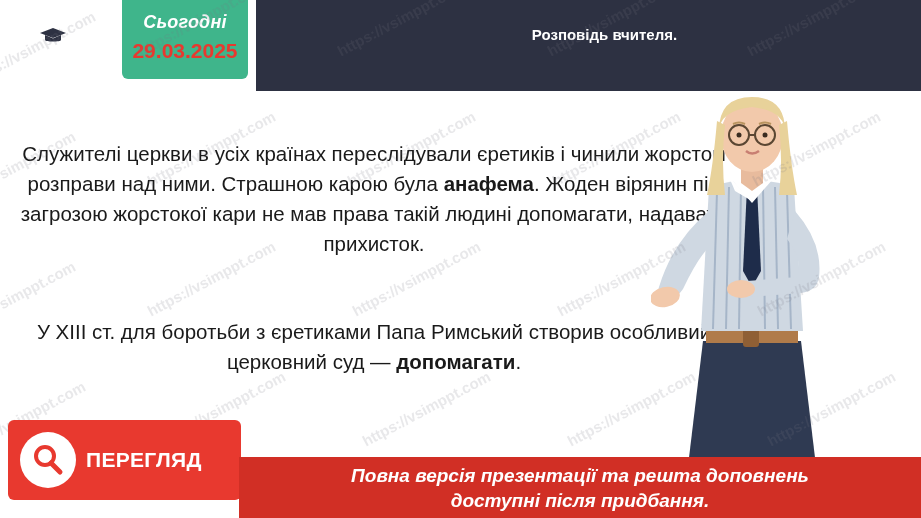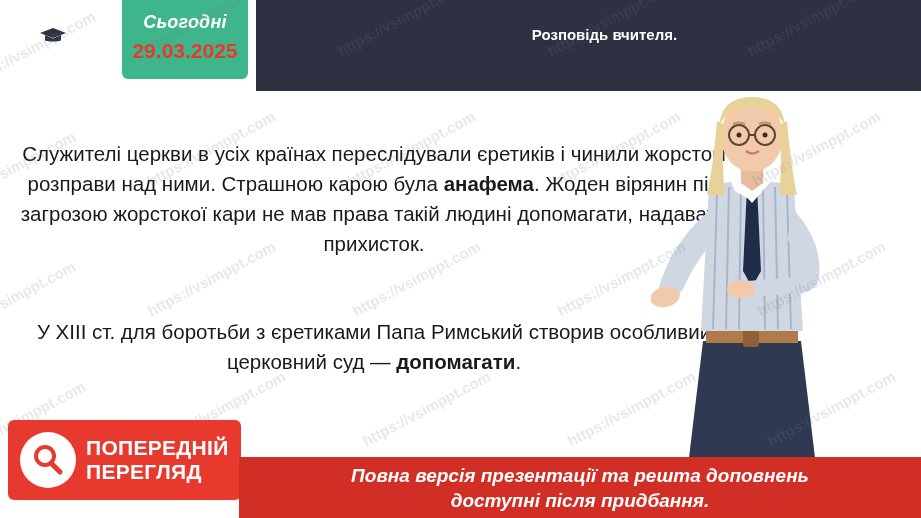--- a/index.html
+++ b/index.html
@@ -351,21 +351,20 @@
   </div>
 
   <div class="preview">
     <div class="preview-circle">
       <svg width="34" height="34" viewBox="0 0 34 34">
         <circle cx="14" cy="13" r="9" fill="none" stroke="#e8392f" stroke-width="4"></circle>
         <line x1="20" y1="20" x2="29" y2="29" stroke="#e8392f" stroke-width="5" stroke-linecap="round"></line>
       </svg>
     </div>
     <div class="preview-text">
-      <div>ПОПЕРЕДНІЙ</div>
       <div>ПЕРЕГЛЯД</div>
     </div>
   </div>
 
   <div class="bottom-banner">
     <span>
       <span>Повна версія презентації та решта доповнень</span><br>
       <span>доступні після придбання.</span>
     </span>
   </div>

